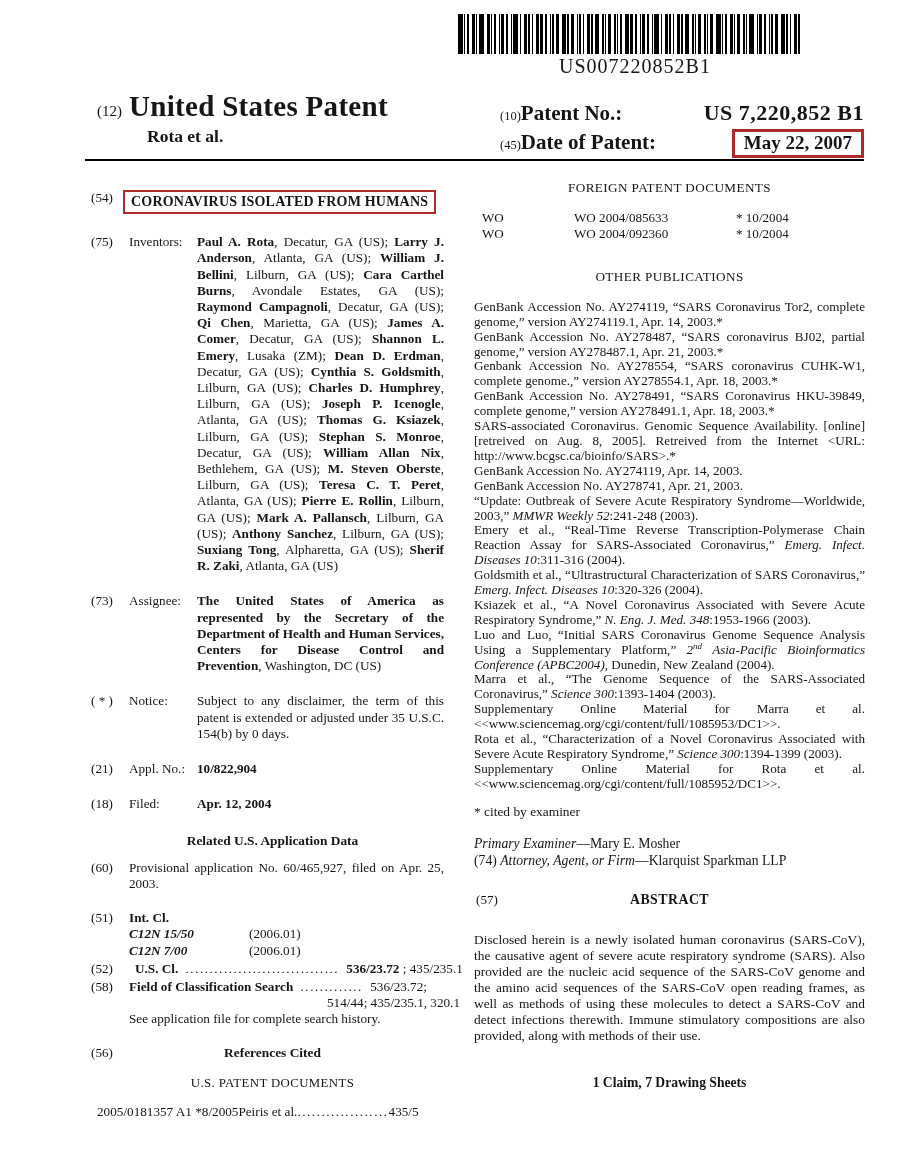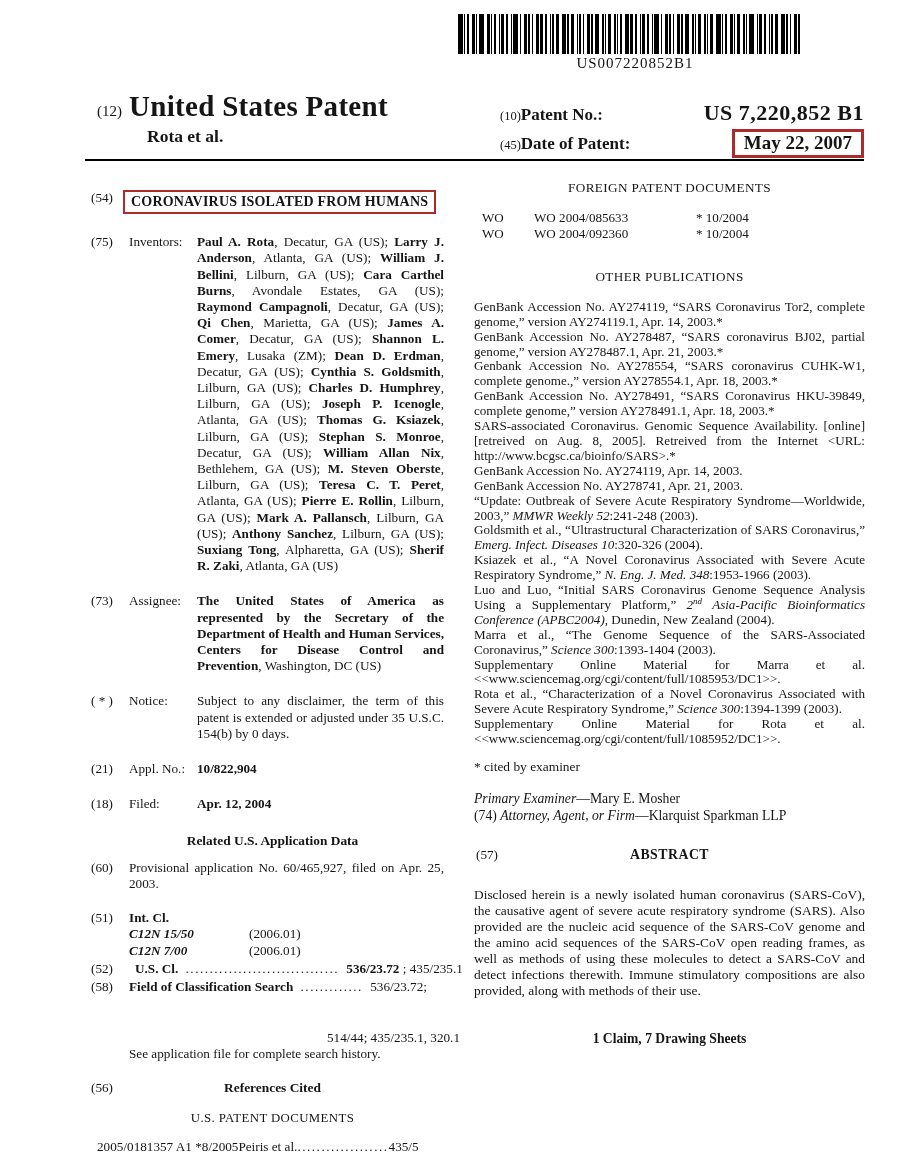--- a/index.html
+++ b/index.html
@@ -10,33 +10,33 @@
     -webkit-font-smoothing:antialiased;
   }
   .page { position:absolute; inset:0; background:#fff; }
   .bold { font-weight:bold; }
   .it { font-style:italic; }
 
   
   .barcode-wrap { position:absolute; left:458px; top:14px; width:354px; }
   .barcode { display:flex; height:40px; align-items:stretch; }
   .barcode i { background:#000; display:block; }
-  .barcode-text { text-align:center; font-size:15px; letter-spacing:1px; margin-top:1px; }
+  .barcode-text { text-align:center; font-size:20px; letter-spacing:1px; margin-top:1px; }
 
   
   .mast-left { position:absolute; left:97px; top:90px; }
   .mast-title-row { display:flex; align-items:baseline; }
   .mast-num { font-size:15px; margin-right:7px; }
   .mast-title { font-size:29px; font-weight:bold; letter-spacing:0.3px; }
   .mast-party { font-size:17.5px; font-weight:bold; margin:3px 0 0 50px; }
 
   .mast-right { position:absolute; left:500px; top:100px; width:364px; }
   .mast-row { display:flex; align-items:baseline; margin-bottom:3px; }
   .mr-num { font-size:12.5px; }
-  .mr-label { font-size:17px; font-weight:bold; }
+  .mr-label { font-size:21px; font-weight:bold; }
   .mr-value { margin-left:auto; }
   .patentno { font-size:22px; font-weight:bold; letter-spacing:0.5px; }
   .date-box {
     font-size:19px; font-weight:bold;
     border:3px solid var(--highlight); padding:0 9px 1px 9px;
   }
 
   .header-rule { position:absolute; left:85px; top:159px; width:779px; border-top:2px solid #000; }
 
   
@@ -65,40 +65,40 @@
 
   .related-head { margin-top:20px; text-align:center; font-weight:bold; font-size:13.4px; }
   .prov-row { margin-top:11px; }
 
   .intcl-row { display:flex; }
   .intcl-class { flex:0 0 120px; font-weight:bold; font-style:italic; }
   .intcl-block { margin-top:18px; }
   .uscl-row { margin-top:2px; white-space:nowrap;gap:6px; }
   .dots { letter-spacing:1.5px; margin:0 4px; }
   .field-block { margin-top:2px; }
-  .field-line2 { text-align:right;margin-top:35px; }
+  .field-line2 { text-align:right; }
 
   .refs-row { position:relative; margin-top:17px; height:17px; }
   .refs-num { position:absolute; left:6px; top:0; }
   .refs-head { text-align:center; font-weight:bold; font-size:13.4px; }
   .usdocs-head { text-align:center; font-size:12.8px; letter-spacing:0.4px; margin-top:13px; }
   .usdoc-row { margin-top:13px; padding-left:12px; white-space:nowrap; }
   .usdoc-row span { margin-right:0; }
   .ud-number { margin-right:14px; }
   .ud-date { margin-right:13px; }
   .ud-name { margin-right:8px; }
   .ud-dots { letter-spacing:1.5px; margin-right:8px; }
 
   
   .sec-head { text-align:center; font-size:13.2px; letter-spacing:0.4px; }
   .foreign-head { margin-top:13px; }
   .foreign-table { margin-top:14px; padding-left:8px; line-height:16.5px; }
   .foreign-row { display:flex; }
   .f-country { flex:0 0 52px; }
-  .f-number { flex:0 0 162px; }
+  .f-number { flex:0 0 162px;margin-left:40px; }
   .otherpubs-head { margin-top:27px; margin-bottom:15px;text-align:center; }
   .pub { text-align:justify; overflow-wrap:anywhere; }
   .pub sup { font-size:9px; line-height:0; }
   .cited-note { margin-top:13px; font-size:13.4px; }
   .examiner-block { margin-top:15px; font-size:13.7px; line-height:17px; }
   .abstract-row { position:relative; margin-top:24px; height:18px; }
   .abs-num { position:absolute; left:2px; top:0; font-size:13.2px; }
   .abs-head { text-align:center; font-weight:bold; font-size:13.8px; letter-spacing:0.5px; }
   .abstract-text { margin-top:21px; text-align:justify; font-size:13.4px; line-height:16.1px; }
   .claims-line { margin-top:32px; text-align:center; font-weight:bold; font-size:13.6px; }
@@ -334,20 +334,21 @@
 
       <div>
           <p class="pub"><span>GenBank Accession No. AY274119, “SARS Coronavirus Tor2, complete genome,” version AY274119.1, Apr. 14, 2003.*</span></p>
           <p class="pub"><span>GenBank Accession No. AY278487, “SARS coronavirus BJ02, partial genome,” version AY278487.1, Apr. 21, 2003.*</span></p>
           <p class="pub"><span>Genbank Accession No. AY278554, “SARS coronavirus CUHK-W1, complete genome.,” version AY278554.1, Apr. 18, 2003.*</span></p>
           <p class="pub"><span>GenBank Accession No. AY278491, “SARS Coronavirus HKU-39849, complete genome,” version AY278491.1, Apr. 18, 2003.*</span></p>
           <p class="pub"><span>SARS-associated Coronavirus. Genomic Sequence Availability. [online] [retreived on Aug. 8, 2005]. Retreived from the Internet &lt;URL: http://www.bcgsc.ca/bioinfo/SARS&gt;.*</span></p>
           <p class="pub"><span>GenBank Accession No. AY274119, Apr. 14, 2003.</span></p>
           <p class="pub"><span>GenBank Accession No. AY278741, Apr. 21, 2003.</span></p>
           <p class="pub"><span>“Update: Outbreak of Severe Acute Respiratory Syndrome—Worldwide, 2003,” </span><span class="it">MMWR Weekly 52</span><span>:241-248 (2003).</span></p>
+          <p class="pub"><span>Emery et al., “Real-Time Reverse Transcription-Polymerase Chain Reaction Assay for SARS-Associated Coronavirus,” </span><span class="it">Emerg. Infect. Diseases 10</span><span>:311-316 (2004).</span></p>
           <p class="pub"><span>Goldsmith et al., “Ultrastructural Characterization of SARS Coronavirus,” </span><span class="it">Emerg. Infect. Diseases 10</span><span>:320-326 (2004).</span></p>
           <p class="pub"><span>Ksiazek et al., “A Novel Coronavirus Associated with Severe Acute Respiratory Syndrome,” </span><span class="it">N. Eng. J. Med. 348</span><span>:1953-1966 (2003).</span></p>
           <p class="pub"><span>Luo and Luo, “Initial SARS Coronavirus Genome Sequence Analysis Using a Supplementary Platform,” </span><span class="it">2</span><sup class="it">nd</sup><span class="it"> Asia-Pacific Bioinformatics Conference (APBC2004)</span><span>, Dunedin, New Zealand (2004).</span></p>
           <p class="pub"><span>Marra et al., “The Genome Sequence of the SARS-Associated Coronavirus,” </span><span class="it">Science 300</span><span>:1393-1404 (2003).</span></p>
           <p class="pub"><span>Supplementary Online Material for Marra et al. &lt;&lt;www.sciencemag.org/cgi/content/full/1085953/DC1&gt;&gt;.</span></p>
           <p class="pub"><span>Rota et al., “Characterization of a Novel Coronavirus Associated with Severe Acute Respiratory Syndrome,” </span><span class="it">Science 300</span><span>:1394-1399 (2003).</span></p>
           <p class="pub"><span>Supplementary Online Material for Rota et al. &lt;&lt;www.sciencemag.org/cgi/content/full/1085952/DC1&gt;&gt;.</span></p>
         </div>
 
       <div class="cited-note">* cited by examiner</div>

